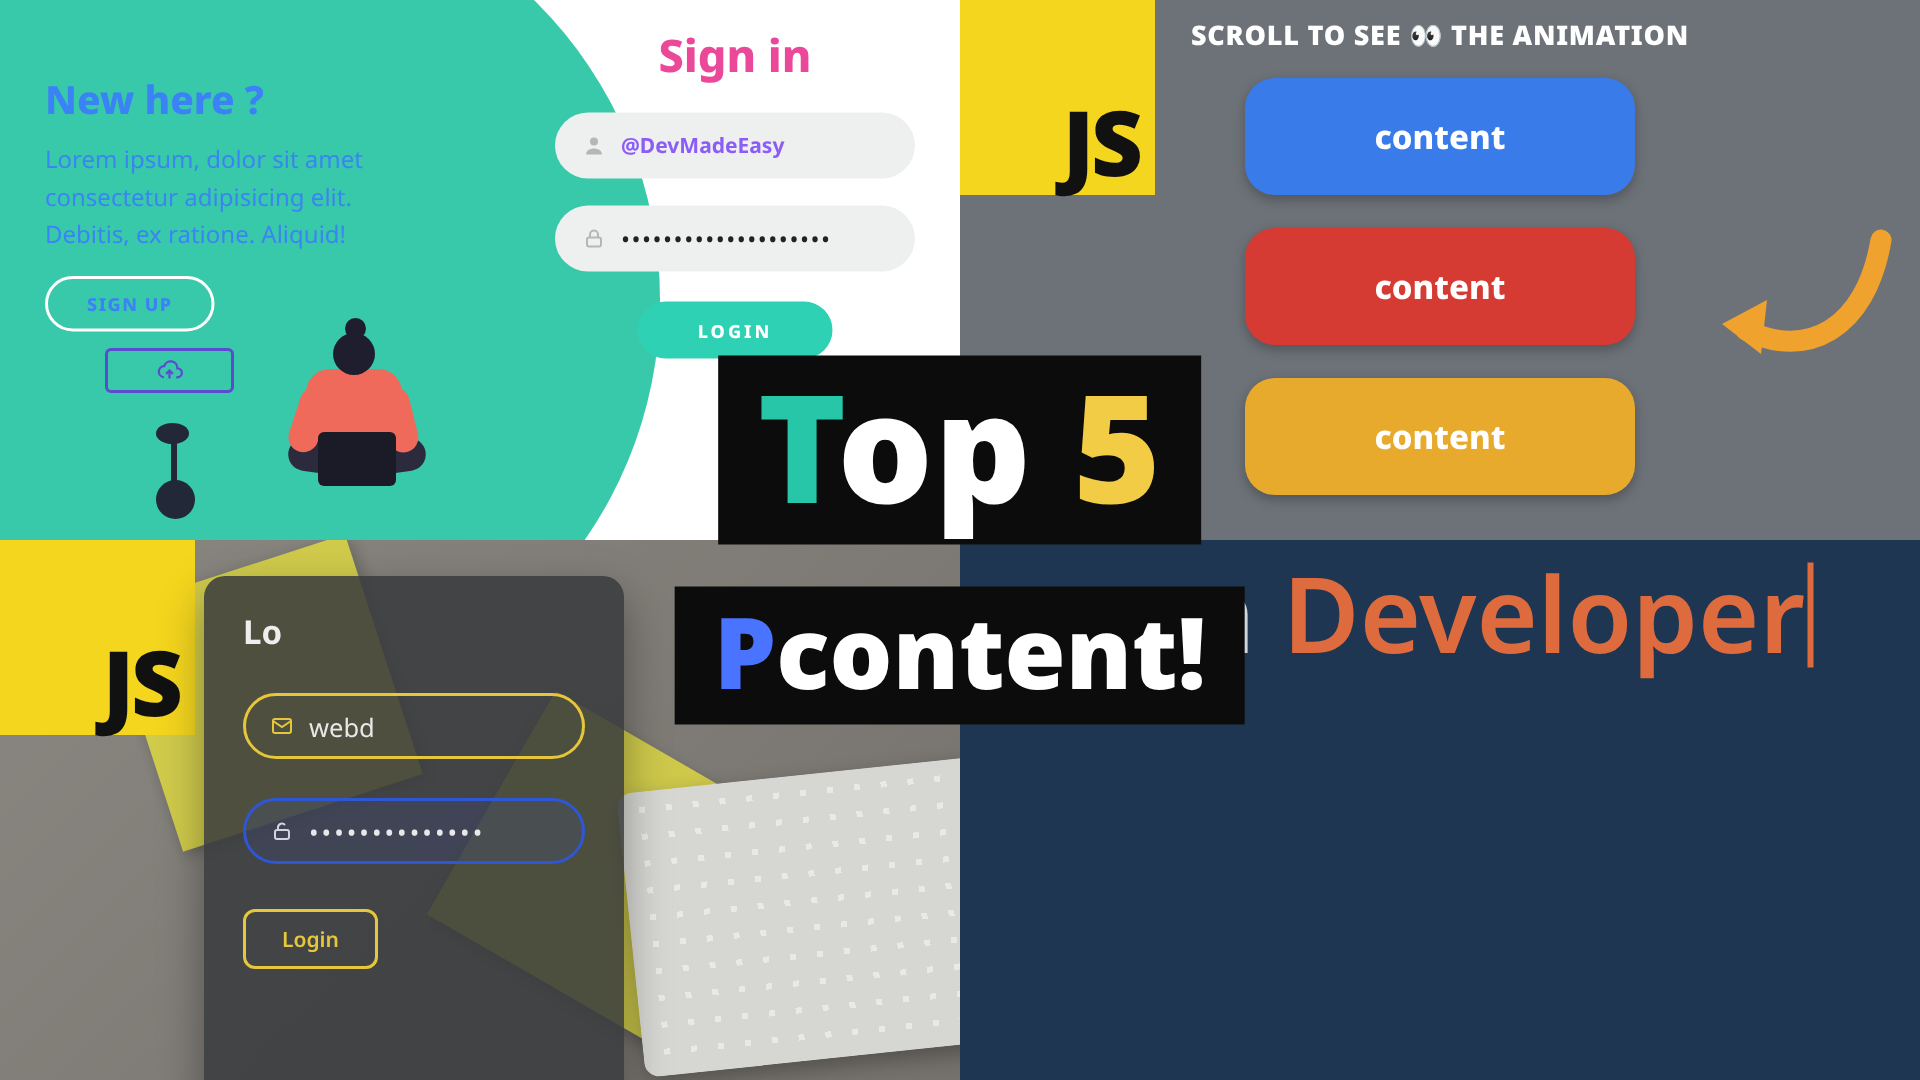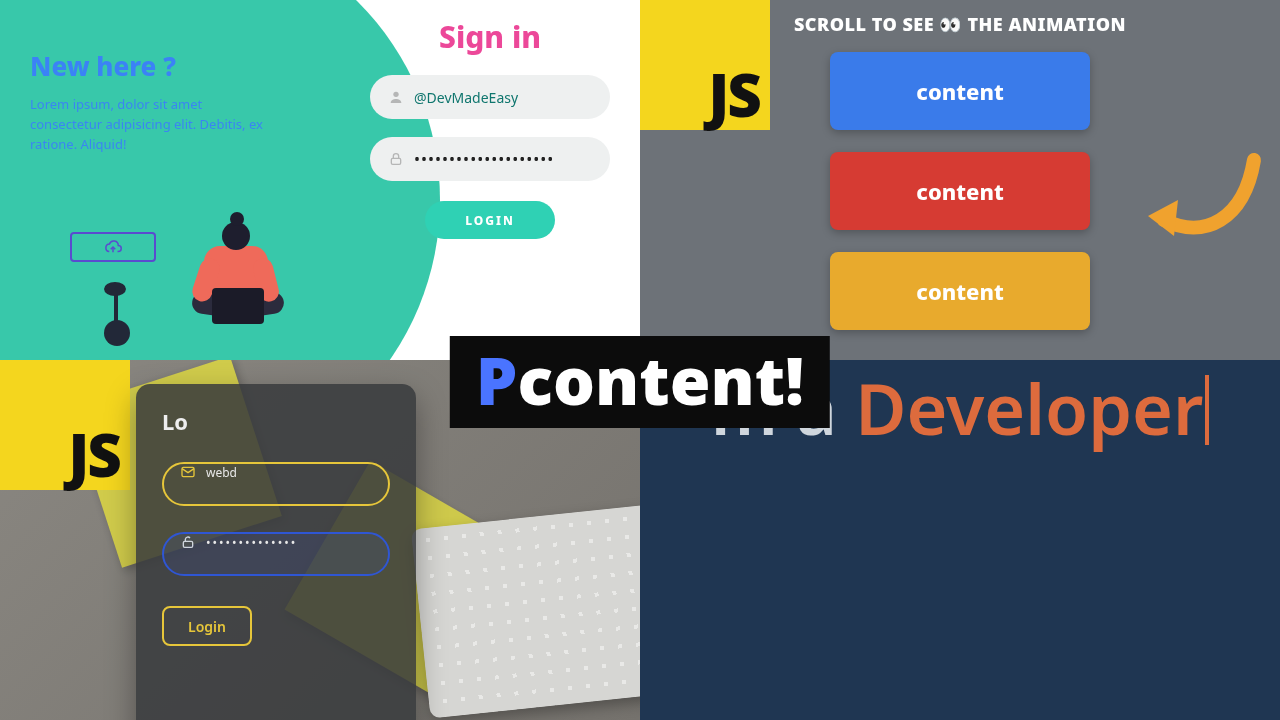--- a/index.html
+++ b/index.html
@@ -5,21 +5,21 @@
 * { margin:0; padding:0; box-sizing:border-box; font-family: system-ui, -apple-system, "Segoe UI", Roboto, sans-serif; }
 html,body { width:1280px; height:720px; overflow:hidden; background:#333; }
 
 .stage { position:relative; width:1280px; height:720px; }
 
 
 .q1 { position:absolute; left:0; top:0; width:640px; height:360px; background:#fff; overflow:hidden; }
 .q1-teal { position:absolute; left:-120px; top:-80px; width:560px; height:560px; background:#38c8aa; border-radius:50%; }
 .q1-left { position:absolute; left:30px; top:28px; width:300px; color:#3b82f6;margin-top:20px; }
 .q1-left h2 { font-size:26px; font-weight:800; }
-.q1-left p  { margin-top:10px; font-size:13px; line-height:1.55; opacity:.95; max-width:240px;}
+.q1-left p  { margin-top:10px; font-size:16px; line-height:1.55; opacity:.95; max-width:240px;}
 .q1-signup { display:inline-block; margin-top:16px; padding:8px 26px; border:2px solid #fff; border-radius:999px; font-size:12px; font-weight:800; letter-spacing:1px; }
 .q1-upload { position:absolute; left:70px; top:232px; width:86px; height:30px; border:2px solid #5a4bcf; border-radius:4px; display:flex; align-items:center; justify-content:center; }
 .q1-upload svg{ width:18px; height:18px; }
 
 .q1-person { position:absolute; left:168px; top:218px; width:150px; height:140px; }
 .q1-person .head{position:absolute;left:54px;top:4px;width:28px;height:28px;border-radius:50%;background:#1e1e2e;}
 .q1-person .hairbun{position:absolute;left:62px;top:-6px;width:14px;height:14px;border-radius:50%;background:#1e1e2e;}
 .q1-person .torso{position:absolute;left:36px;top:28px;width:64px;height:50px;border-radius:16px 16px 22px 22px;background:#ef6a5a;}
 .q1-person .armL{position:absolute;left:28px;top:40px;width:20px;height:44px;border-radius:12px;background:#ef6a5a;transform:rotate(18deg);}
 .q1-person .armR{position:absolute;left:88px;top:40px;width:20px;height:44px;border-radius:12px;background:#ef6a5a;transform:rotate(-14deg);}
@@ -27,46 +27,46 @@
 .q1-person .legR{position:absolute;left:64px;top:76px;width:52px;height:22px;border-radius:14px;background:#2b2b3d;transform:rotate(-8deg);}
 .q1-person .laptop{position:absolute;left:44px;top:70px;width:52px;height:36px;border-radius:4px;background:#1b1b28;}
 .q1-pot{position:absolute;left:104px;top:320px;width:26px;height:26px;border-radius:50%;background:#222838;}
 .q1-stem{position:absolute;left:114px;top:292px;width:4px;height:30px;background:#222838;}
 .q1-leaf{position:absolute;left:104px;top:282px;width:22px;height:14px;border-radius:50%;background:#222838;}
 
 .q1-right { position:absolute; right:30px; top:16px; width:240px; text-align:center; }
 .q1-right h2{ font-size:30px; font-weight:800; color:#ec4899; }
 .q1-field { margin-top:18px; background:#eef0f0; border-radius:999px; height:44px; display:flex; align-items:center; padding:0 18px; gap:10px; color:#444;}
 .q1-field .ico{width:16px;height:16px;opacity:.55;display:flex;}
-.q1-field .val{font-size:14px;font-weight:400;color:#0f766e;}
+.q1-field .val{font-size:14px;font-weight:700;color:#8b5cf6;}
 .q1-field .dots{font-size:16px;letter-spacing:1px;color:#222;}
 .q1-login{ margin:20px auto 0; width:130px; height:38px; background:#2fd1b4; color:#fff; border-radius:999px; display:flex; align-items:center; justify-content:center; font-size:12px; font-weight:800; letter-spacing:2px;}
 
 
 .q2 { position:absolute; left:640px; top:0; width:640px; height:360px; background:#6d7278; overflow:hidden; }
 .jsbadge { position:absolute; width:130px; height:130px; background:#f4d61e; display:flex; align-items:flex-end; justify-content:flex-end; padding:6px 10px; }
 .jsbadge span{ font-size:60px; font-weight:900; color:#111; line-height:1; letter-spacing:-2px;text-align:right;}
 .q2 .jsbadge{ left:0; top:0; }
 .q2-title{ position:absolute; top:12px; left:0; right:0; text-align:center; font-size:18px; font-weight:900; color:#fff; letter-spacing:.5px;}
 .q2-cards{ position:absolute; left:50%; top:52px; transform:translateX(-50%); display:flex; flex-direction:column; gap:22px; }
-.q2-card{ width:260px; height:78px; border-radius:8px; display:flex; align-items:center; justify-content:center; color:#fff; font-size:22px; font-weight:800; box-shadow:0 3px 8px rgba(0,0,0,.25);}
+.q2-card{ width:260px; height:78px; border-radius:20px; display:flex; align-items:center; justify-content:center; color:#fff; font-size:22px; font-weight:800; box-shadow:0 3px 8px rgba(0,0,0,.25);}
 .c-blue{background:#3a7bea;} .c-red{background:#d63b33;} .c-yellow{background:#e8aa2d;}
 .q2-arrow{position:absolute; right:16px; top:150px; width:120px; height:110px;}
 
 
 .q3 { position:absolute; left:0; top:360px; width:640px; height:360px; background:#8f8d88; overflow:hidden; }
 .q3 .desk{position:absolute;inset:0;background:linear-gradient(135deg,#8a8781 0%,#75726d 100%);}
 .q3 .note1{position:absolute;left:92px;top:18px;width:168px;height:168px;background:#d7d247;transform:rotate(-18deg);opacity:.92;box-shadow:2px 4px 10px rgba(0,0,0,.25);}
 .q3 .note2{position:absolute;left:316px;top:132px;width:172px;height:172px;background:#d7d247;transform:rotate(30deg);opacity:.9;box-shadow:2px 4px 10px rgba(0,0,0,.25);}
 .q3 .kbd{position:absolute;right:-30px;top:156px;width:250px;height:190px;background:#e9e9e7;border-radius:10px;transform:rotate(-6deg);box-shadow:0 6px 14px rgba(0,0,0,.3);
   background-image:repeating-linear-gradient(0deg,#d6d6d3 0 14px,transparent 14px 18px),repeating-linear-gradient(90deg,#d6d6d3 0 14px,transparent 14px 18px);}
 .q3 .jsbadge{ left:0; top:0; }
 .q3-card{ position:absolute; left:136px; top:24px; width:280px; height:404px; background:rgba(56,58,60,.86); border-radius:14px; padding:22px 26px; color:#e8e8e8; box-shadow:0 12px 30px rgba(0,0,0,.35);}
 .q3-card h3{font-size:22px;font-weight:700;color:#eee;}
-.q3-infield{ margin-top:26px; height:44px; border:2px solid #e6c63a; border-radius:999px; display:flex; align-items:flex-start; gap:10px; padding:0 16px; font-size:12px;}
+.q3-infield{ margin-top:26px; height:44px; border:2px solid #e6c63a; border-radius:999px; display:flex; align-items:center; gap:10px; padding:0 16px; font-size:17px;}
 .q3-infield.blue{ border-color:#2f56d4; background:rgba(47,86,212,.12);}
 .q3-infield .ico{width:16px;height:16px;display:flex;}
 .q3-loginbtn{ margin-top:30px; width:90px; height:40px; border:2px solid #e6c63a; border-radius:8px; display:flex; align-items:center; justify-content:center; font-size:14px; font-weight:600; color:#e6c63a;}
 
 
 .q4 { position:absolute; left:640px; top:360px; width:640px; height:360px; background:#1f3652; display:flex; align-items:flex-start; justify-content:center; }
 .q4-text{ font-size:70px; font-weight:600; color:#cfd6dd; white-space:nowrap; }
 .q4-text .orange{ color:#dd6b3d; }
 .q4-cursor{ display:inline-block; width:4px; height:70px; background:#dd6b3d; vertical-align:-10px; margin-left:2px;}
 
@@ -84,20 +84,23 @@
 <body>
 
 <div class="stage">
 
   <div class="q1">
     <div class="q1-teal"></div>
 
     <div class="q1-left">
       <h2>New here ?</h2>
       <p>Lorem ipsum, dolor sit amet consectetur adipisicing elit. Debitis, ex ratione. Aliquid!</p>
+      <div class="q1-signup">
+        <span>SIGN UP</span>
+      </div>
     </div>
 
     <div class="q1-upload">
       <span>
         <svg viewBox="0 0 24 24" fill="none" stroke="#5a4bcf" stroke-width="2">
             <path d="M7 18a5 5 0 0 1 .3-9.97A6 6 0 0 1 19 10a4 4 0 0 1 0 8h-1"></path>
             <path d="M12 12v7"></path>
             <path d="m9 15 3-3 3 3"></path>
           </svg>
       </span>
@@ -208,20 +211,22 @@
     </div>
   </div>
 
   <div class="q4">
     <div class="q4-text">
       <span>m a </span><span class="orange">Developer</span><span class="q4-cursor"></span>
     </div>
   </div>
 
   <div class="overlay">
-    <br>
+    <div class="line l1">
+      <span class="cT">T</span><span>op </span><span class="c5">5</span>
+    </div><br>
     <br>
     <div class="line l3">
       <span class="cP">P</span><span>content!</span>
     </div>
   </div>
 
 </div>
 
 </body></html>

